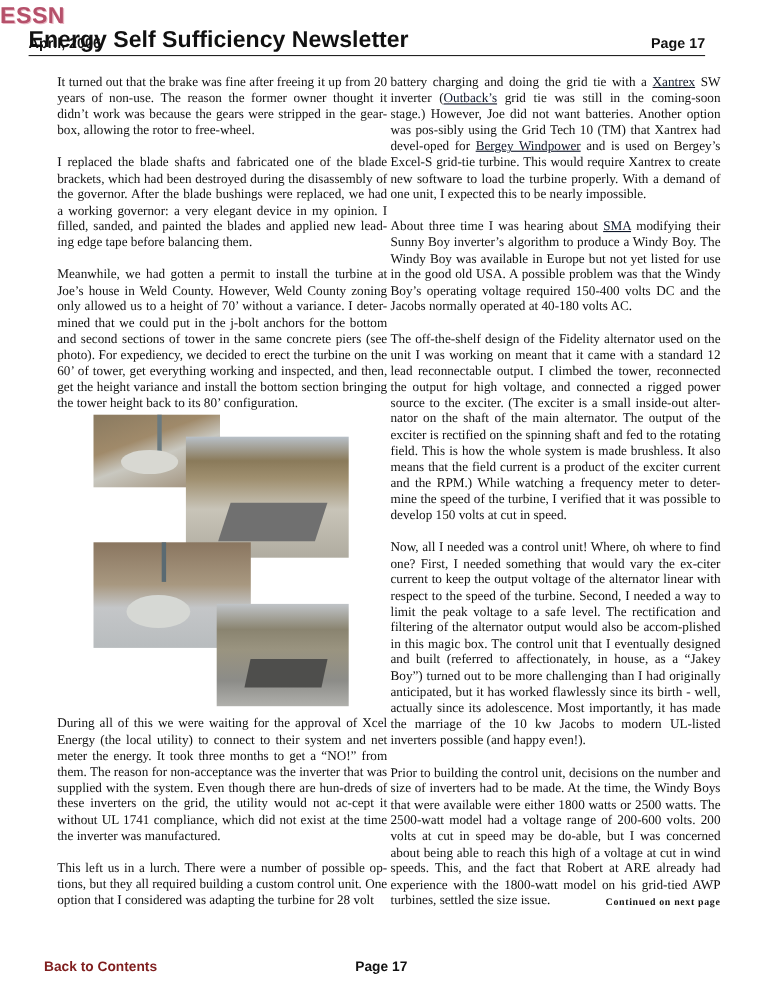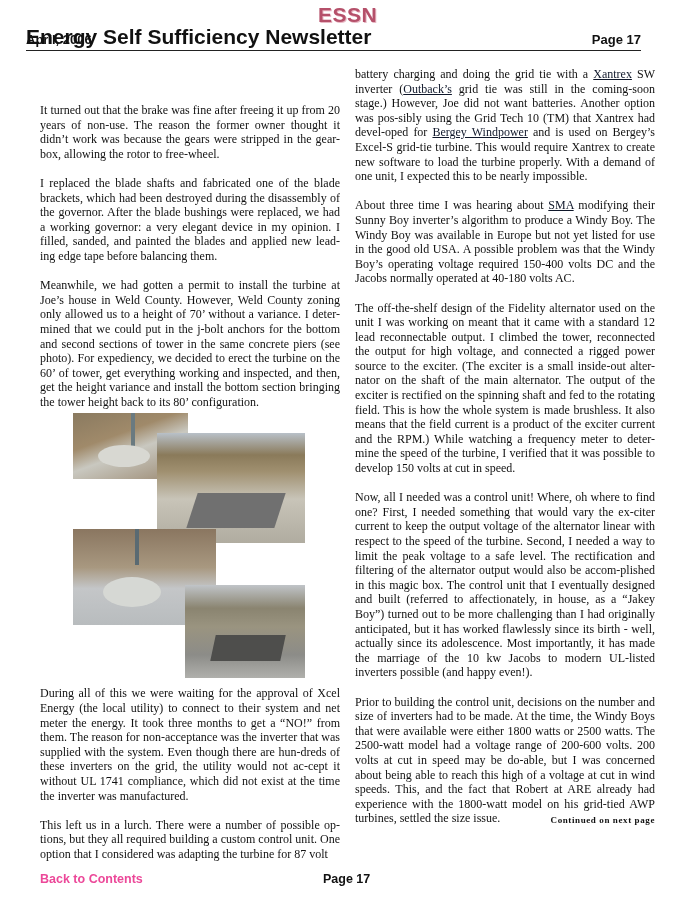--- a/index.html
+++ b/index.html
@@ -1,41 +1,41 @@
 <!DOCTYPE html>
 <html><head>
 <meta charset="utf-8">
 <style>
   html, body { margin:0; padding:0; background:#fff; }
   body { width:695px; height:900px; position:relative; overflow:hidden; font-family:"Liberation Serif", serif; color:#111; }
-  .masthead { position:absolute; top:4px; left:0; width:695px; text-align:center; }
+  .masthead { position:absolute; top:4px; left:0; width:695px; }
   .essn { font-family:"Liberation Sans", sans-serif; font-weight:bold; font-size:21px; color:#b5506a; letter-spacing:0.5px; text-shadow:1px 1px 0 #e8b8c4; line-height:22px; }
   .header-row { position:absolute; top:26px; left:26px; width:615px; height:24px; border-bottom:1.5px solid #222; }
   .hdr-date { position:absolute; left:0; bottom:3px; font-family:"Liberation Sans", sans-serif; font-weight:bold; font-size:13px; }
   .hdr-title { position:absolute; left:0; right:0; bottom:1px; font-family:"Liberation Sans", sans-serif; font-weight:bold; font-size:21px; }
   .hdr-page { position:absolute; right:0; bottom:3px; font-family:"Liberation Sans", sans-serif; font-weight:bold; font-size:13px; }
   .col { position:absolute; top:67px; width:300px; font-size:12px; line-height:14.6px; text-align:justify; }
-  .col-left { left:40px;margin-top:36px; }
+  .col-left { left:52px; }
   .col-right { left:355px; }
   .col p { margin:0 0 14.6px 0; }
   a.link { color:#0f172a; text-decoration:underline; }
   .photo-collage { position:relative; width:240px; height:265px; margin:-2px 0 8px 25px; }
   .ph { position:absolute; border:0; }
   .ph1 { left:8px; top:0; width:115px; height:66px; background:linear-gradient(160deg,#8a7a60 0%,#a08a6a 35%,#c9c8c0 55%,#9a8870 100%); }
   .ph1 .disc { position:absolute; left:25px; top:32px; width:52px; height:22px; border-radius:50%; background:#d8d8d2; }
   .ph1 .pole { position:absolute; left:58px; top:0; width:4px; height:36px; background:#6a7a80; }
   .ph2 { left:92px; top:20px; width:148px; height:110px; background:linear-gradient(180deg,#b8c0c8 0%,#8a7a5a 20%,#a09070 35%,#c8c4b8 60%,#b0aca0 100%); }
   .ph2 .slab { position:absolute; left:35px; top:60px; width:88px; height:35px; background:#707070; transform:skewX(-18deg); }
   .ph3 { left:8px; top:116px; width:143px; height:96px; background:linear-gradient(180deg,#8a7660 0%,#a89880 40%,#c4c6c8 62%,#b8bcbe 100%); }
   .ph3 .disc { position:absolute; left:30px; top:48px; width:58px; height:30px; border-radius:50%; background:#d6d8d4; }
   .ph3 .pole { position:absolute; left:62px; top:0; width:4px; height:36px; background:#5a6a72; }
   .ph4 { left:120px; top:172px; width:120px; height:93px; background:linear-gradient(180deg,#c0c4c8 0%,#8a8470 25%,#9a9480 45%,#8c8c88 75%,#b0b0ac 100%); }
   .ph4 .slab { position:absolute; left:28px; top:50px; width:70px; height:26px; background:#4e4e4c; transform:skewX(-12deg); }
   .cont { float:right; font-family:Liberation Serif, serif; font-weight:bold; font-size:9px; letter-spacing:0.6px; margin-top:2px; }
-  .footer-link { position:absolute; top:872px; left:40px; font-family:"Liberation Sans", sans-serif; font-weight:bold; font-size:12.5px; color:#ec4899; text-decoration:none; }
+  .footer-link { position:absolute; top:872px; left:40px; font-family:"Liberation Sans", sans-serif; font-weight:bold; font-size:12.5px; color:#7f1d1d; text-decoration:none; }
   .footer-page { position:absolute; top:872px; left:323px; font-family:"Liberation Sans", sans-serif; font-weight:bold; font-size:12.5px; }
 </style>
 </head>
 <body>
 
 <div class="masthead">
   <div class="essn">ESSN</div>
 </div>
 <div class="header-row">
   <span class="hdr-date">April, 2006</span>
@@ -57,21 +57,21 @@
       </div>
     <div class="ph ph3">
         <div class="pole"></div>
         <div class="disc"></div>
       </div>
     <div class="ph ph4">
         <div class="slab"></div>
       </div>
   </div>
   <p>During all of this we were waiting for the approval of Xcel Energy (the local utility) to connect to their system and net meter the energy. It took three months to get a “NO!” from them. The reason for non-acceptance was the inverter that was supplied with the system. Even though there are hun-dreds of these inverters on the grid, the utility would not ac-cept it without UL 1741 compliance, which did not exist at the time the inverter was manufactured.</p>
-  <p>This left us in a lurch. There were a number of possible op-tions, but they all required building a custom control unit. One option that I considered was adapting the turbine for 87 volt</p>
+  <p>This left us in a lurch. There were a number of possible op-tions, but they all required building a custom control unit. One option that I considered was adapting the turbine for 28 volt</p>
 </div>
 
 <div class="col col-right">
   <p><span>battery charging and doing the grid tie with a </span><a class="link">Xantrex</a><span> SW inverter (</span><a class="link">Outback’s</a><span> grid tie was still in the coming-soon stage.) However, Joe did not want batteries. Another option was pos-sibly using the Grid Tech 10 (TM) that Xantrex had devel-oped for </span><a class="link">Bergey Windpower</a><span> and is used on Bergey’s Excel-S grid-tie turbine. This would require Xantrex to create new software to load the turbine properly. With a demand of one unit, I expected this to be nearly impossible.</span></p>
   <p><span>About three time I was hearing about </span><a class="link">SMA</a><span> modifying their Sunny Boy inverter’s algorithm to produce a Windy Boy. The Windy Boy was available in Europe but not yet listed for use in the good old USA. A possible problem was that the Windy Boy’s operating voltage required 150-400 volts DC and the Jacobs normally operated at 40-180 volts AC.</span></p>
   <p>The off-the-shelf design of the Fidelity alternator used on the unit I was working on meant that it came with a standard 12 lead reconnectable output. I climbed the tower, reconnected the output for high voltage, and connected a rigged power source to the exciter. (The exciter is a small inside-out alter-nator on the shaft of the main alternator. The output of the exciter is rectified on the spinning shaft and fed to the rotating field. This is how the whole system is made brushless. It also means that the field current is a product of the exciter current and the RPM.) While watching a frequency meter to deter-mine the speed of the turbine, I verified that it was possible to develop 150 volts at cut in speed.</p>
   <p>Now, all I needed was a control unit!  Where, oh where to find one?  First, I needed something that would vary the ex-citer current to keep the output voltage of the alternator linear with respect to the speed of the turbine. Second, I needed a way to limit the peak voltage to a safe level. The rectification and filtering of the alternator output would also be accom-plished in this magic box.  The control unit that I eventually designed and built (referred to affectionately, in house, as a “Jakey Boy”) turned out to be more challenging than I had originally anticipated, but it has worked flawlessly since its birth - well, actually since its adolescence. Most importantly, it has made the marriage of the 10 kw Jacobs to modern UL-listed inverters possible (and happy even!).</p>
   <p style="margin-bottom:0;"><span>Prior to building the control unit, decisions on the number and size of inverters had to be made. At the time, the Windy Boys that were available were either 1800 watts or 2500 watts. The 2500-watt model had a voltage range of 200-600 volts. 200 volts at cut in speed may be do-able, but I was concerned about being able to reach this high of a voltage at cut in wind speeds. This, and the fact that Robert at ARE already had experience with the 1800-watt model on his grid-tied AWP turbines, settled the size issue.</span> <span class="cont">Continued on next page</span></p>
 </div>
 

